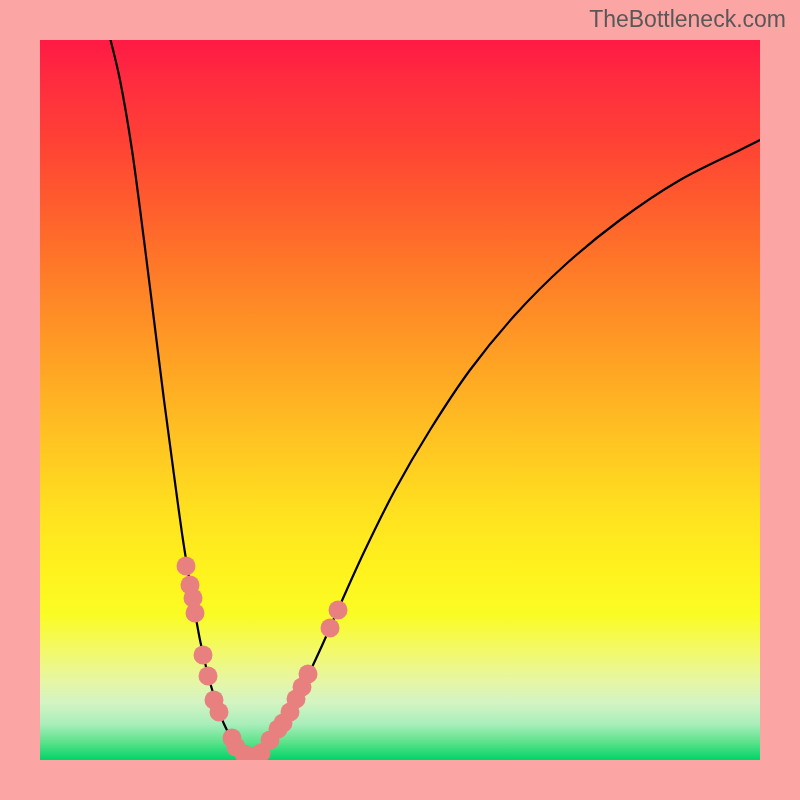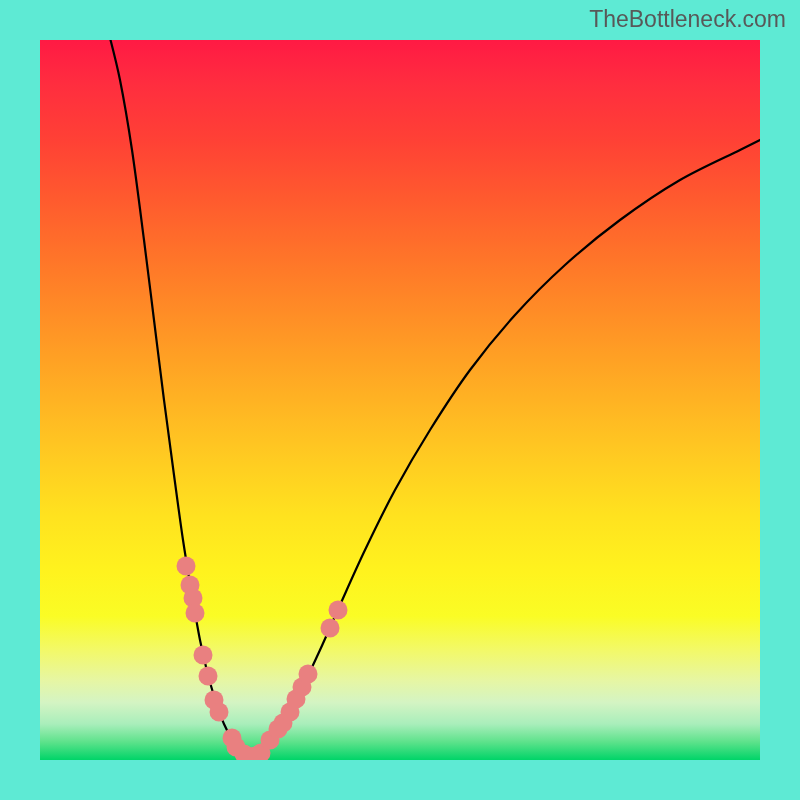--- a/index.html
+++ b/index.html
@@ -7,21 +7,21 @@
     padding: 0;
     width: 800px;
     height: 800px;
     overflow: hidden;
     background: #000;
     font-family: Arial, Helvetica, sans-serif;
   }
   .frame {
     position: absolute;
     inset: 0;
-    background: #5eead4;
+    background: #fca5a5;
   }
   .plot {
     position: absolute;
     left: 40px;
     top: 40px;
     width: 720px;
     height: 720px;
     overflow: hidden;
   }
   .gradient-bg {

